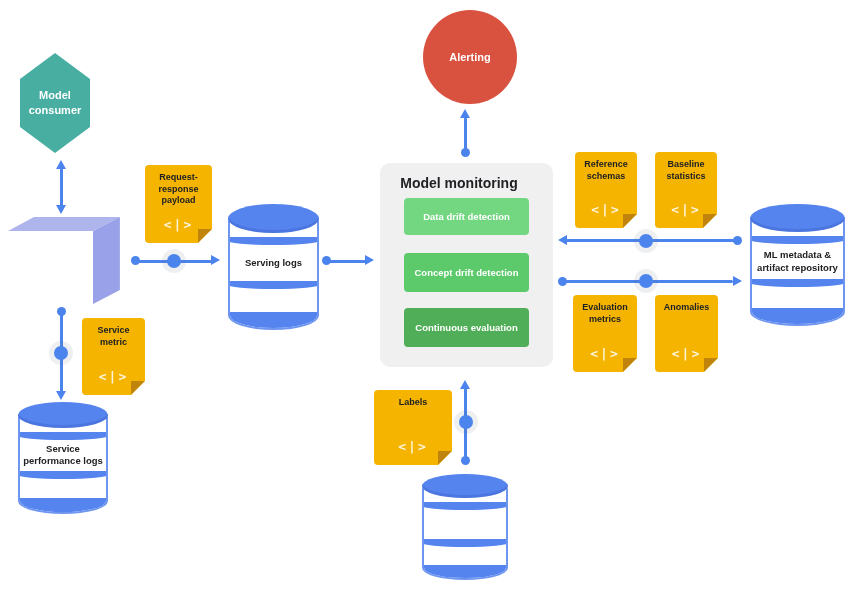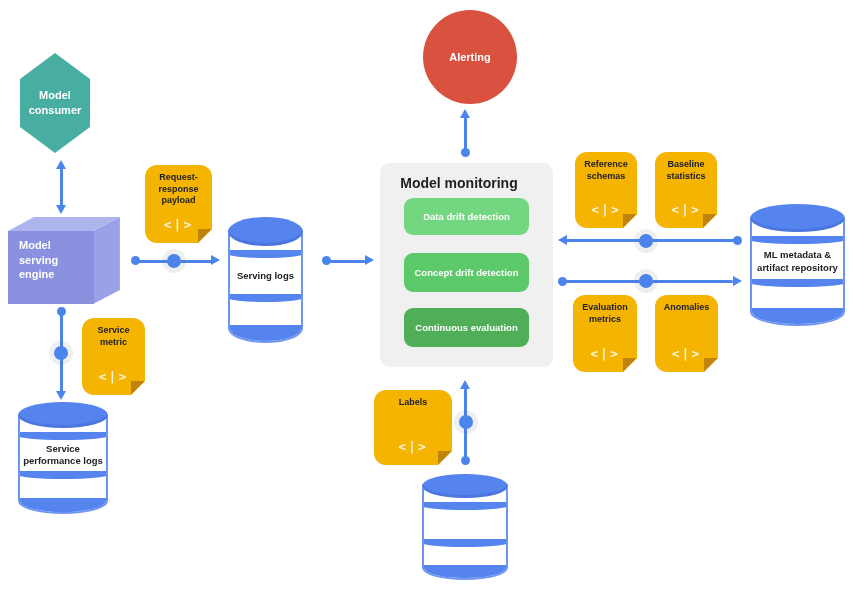--- a/index.html
+++ b/index.html
@@ -37,21 +37,21 @@
   .cube{position:absolute;}
   .cube-top{position:absolute;left:0;top:0;width:113px;height:14px;background:var(--cube-top);
        clip-path:polygon(0 100%,23% 0,99% 0,75% 100%);}
   .cube-side{position:absolute;left:85px;top:0;width:28px;height:87px;background:var(--cube-side);
        clip-path:polygon(0 16%,96% 0,96% 84%,0 100%);}
   .cube-front{position:absolute;left:0;top:14px;width:86px;height:73px;background:var(--cube-front);
        color:#fff;font-size:11px;font-weight:700;line-height:1.32;
        padding:7px 4px 0 11px;box-sizing:border-box;}
 
   
-  .note{position:absolute;background:var(--yellow);border-radius:12px;
+  .note{position:absolute;background:var(--yellow);border-radius:4px;
        clip-path:polygon(0 0,100% 0,100% calc(100% - 14px),calc(100% - 14px) 100%,0 100%);
        box-sizing:border-box;padding:7px 4px 0 4px;}
   .note-label{font-size:9px;font-weight:700;color:var(--ink);text-align:center;line-height:1.3;}
   .note-glyph{position:absolute;left:0;right:0;bottom:11px;text-align:center;
        font-family:"DejaVu Sans Mono",monospace;font-size:13px;font-weight:700;
        color:rgba(255,255,255,0.85);letter-spacing:2px;}
   .note-fold{position:absolute;right:0;bottom:0;width:14px;height:14px;background:var(--fold);
        clip-path:polygon(0 0,100% 0,0 100%);}
 
   
@@ -66,21 +66,21 @@
   .db-stripe.s1{top:16%;} .db-stripe.s2{top:57%;}
   .db-cap{position:absolute;left:-3px;right:-3px;bottom:-3px;height:18%;background:var(--db-blue);}
   .db-label{position:absolute;left:2%;right:2%;top:25%;height:31%;
        display:flex;align-items:center;justify-content:center;text-align:center;
        font-size:9.5px;font-weight:700;color:var(--ink);line-height:1.3;}
 
   
   .panel{position:absolute;background:var(--panel);border-radius:10px;}
   .panel-title{position:absolute;top:12px;left:0;right:15px;text-align:center;
        font-size:14px;font-weight:700;color:var(--ink);}
-  .cap-btn{position:absolute;left:24px;width:125px;border-radius:9px;color:#fff;
+  .cap-btn{position:absolute;left:24px;width:125px;border-radius:4px;color:#fff;
        font-size:9.5px;font-weight:700;display:flex;align-items:center;justify-content:center;
        text-align:center;}
   .cap-btn.g1{background:var(--g1);} .cap-btn.g2{background:var(--g2);} .cap-btn.g3{background:var(--g3);}
 
   
   .hl{position:absolute;height:2.5px;background:var(--blue);border-radius:2px;}
   .vl{position:absolute;width:2.5px;background:var(--blue);border-radius:2px;}
   .dot{position:absolute;background:var(--blue);border-radius:50%;}
   .dot.sm{width:9px;height:9px;}
   .dot.lg{width:14px;height:14px;box-shadow:0 0 0 5px rgba(90,100,110,0.10);}
@@ -99,37 +99,34 @@
     <span style="width:70px">Model consumer</span>
   </div>
 
   <div class="ah up" style="left:56px;top:160px"></div>
   <div class="vl" style="left:60px;top:168px;height:38px"></div>
   <div class="ah down" style="left:56px;top:205px"></div>
 
   <div class="cube" style="left:8px;top:217px;width:113px;height:87px">
     <div class="cube-top"></div>
     <div class="cube-side"></div>
-    <div class="cube-front">
-      <span>Model serving engine</span>
-    </div>
   </div>
 
   <div class="dot sm" style="left:131px;top:256px"></div>
   <div class="hl" style="left:136px;top:260px;width:78px"></div>
   <div class="dot lg" style="left:167px;top:254px"></div>
   <div class="ah right" style="left:211px;top:255px"></div>
 
   <div class="note" style="left:145px;top:165px;width:67px;height:78px">
     <div class="note-label">Request-response payload</div>
     <div class="note-glyph">&lt;|&gt;</div>
     <div class="note-fold"></div>
   </div>
 
-  <div class="db" style="left:228px;top:217px;width:75px;height:126px">
+  <div class="db" style="left:228px;top:204px;width:91px;height:126px">
     <div class="db-body">
       <div class="db-stripe s1"></div>
       <div class="db-stripe s2"></div>
       <div class="db-cap"></div>
       <div class="db-label">Serving logs</div>
     </div>
     <div class="db-top"></div>
   </div>
 
   <div class="dot sm" style="left:322px;top:256px"></div>

